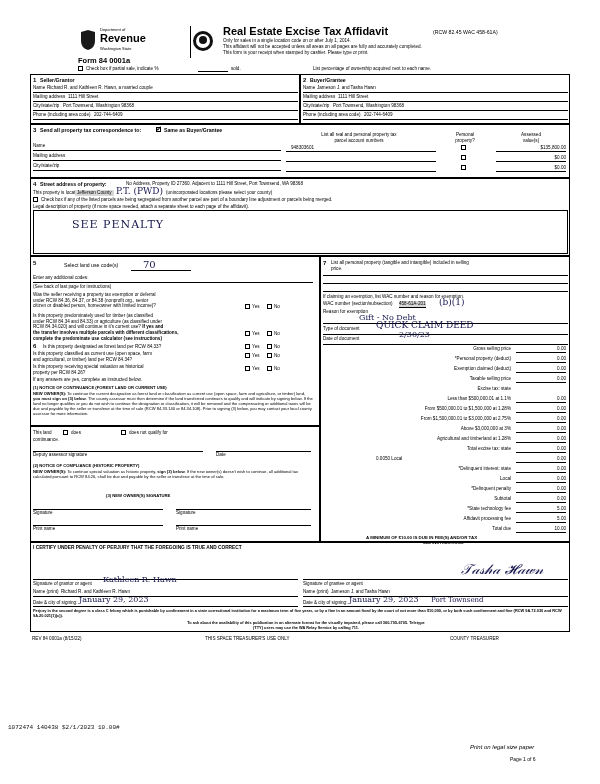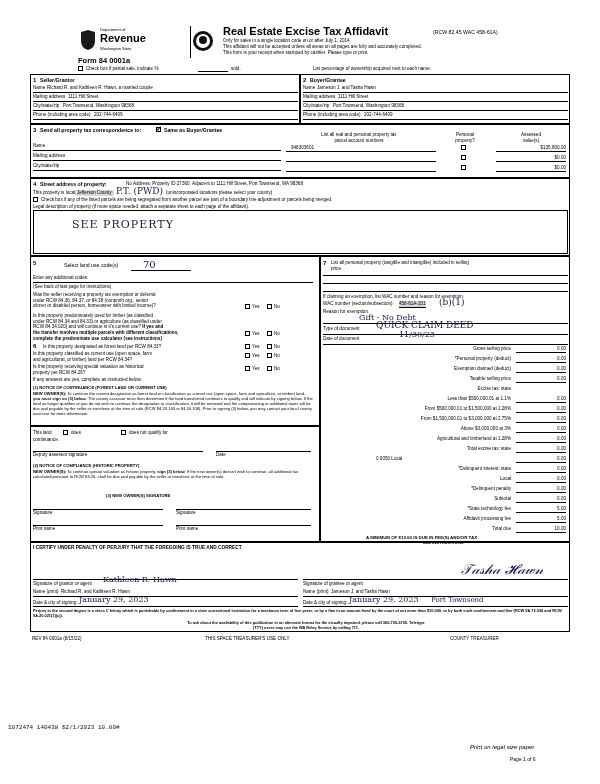--- a/index.html
+++ b/index.html
@@ -140,21 +140,21 @@
       <div class="lbl" style="left:2px;top:11px;">This property is located in</div>
       <div class="lbl" style="left:44px;top:11px;background:#d8d8d8;padding:0 2px;">Jefferson County</div>
       <div class="hw" style="left:85px;top:7px;font-size:9px;">P.T. (PWD)</div>
       <div class="lbl" style="left:135px;top:11px;">(unincorporated locations please select your county)</div>
 
       <div class="chk" style="left:2px;top:18px;"></div>
       <div class="lbl" style="left:10px;top:18px;">Check box if any of the listed parcels are being segregated from another parcel are part of a boundary line adjustment or parcels being merged.</div>
       <div class="lbl" style="left:2px;top:25px;">Legal description of property (if more space needed, attach a separate sheet to each page of the affidavit).</div>
 
       <div class="bx b" style="left:2px;top:31px;width:535px;height:44px;">
-        <div class="hw" style="left:38px;top:7px;font-size:11px;letter-spacing:1px;">SEE PROPERTY</div>
+        <div class="hw" style="left:38px;top:7px;font-size:11px;letter-spacing:1px;">SEE PENALTY</div>
       </div>
     </div>
 
     <div class="bx b" style="left:0;top:234px;width:290px;height:170px;">
       <div class="lbl bold" style="left:2px;top:3px;font-size:6px;">5</div>
       <div class="lbl" style="left:33px;top:5px;font-size:5.2px;">Select land use code(s)</div>
       <div class="hline" style="left:100px;top:13px;width:60px;"></div>
       <div class="hw" style="left:112px;top:2px;font-size:10px;">70</div>
 
       <div class="lbl" style="left:2px;top:18px;">Enter any additional codes:</div>
@@ -238,21 +238,21 @@
       <div class="lbl u" style="left:78px;top:44px;background:#d7d7d7;">458-61A-201</div>
       <div class="hw" style="left:118px;top:40px;font-size:9px;">(b)(1)</div>
       <div class="lbl" style="left:2px;top:52px;">Reason for exemption</div>
       <div class="hw" style="left:38px;top:56px;font-size:8px;">Gift - No Debt</div>
       <div class="hline" style="left:2px;top:66px;width:245px;"></div>
 
       <div class="lbl" style="left:2px;top:69px;">Type of document</div>
       <div class="hw" style="left:55px;top:63px;font-size:9px;">QUICK CLAIM DEED</div>
       <div class="hline" style="left:2px;top:77px;width:245px;"></div>
       <div class="lbl" style="left:2px;top:79px;">Date of document</div>
-      <div class="hw" style="left:78px;top:73px;font-size:8px;">11/30/23</div>
+      <div class="hw" style="left:78px;top:73px;font-size:8px;">2/30/23</div>
       <div class="hline" style="left:2px;top:87px;width:245px;"></div>
 
       <div>
         <div class="lbl right" style="left:0;top:89px;width:190px;">Gross selling price</div>
         <div class="lbl right" style="left:195px;top:89px;width:50px;">0.00</div>
         <div class="hline" style="left:195px;top:95px;width:50px;"></div>
 
         <div class="lbl right" style="left:0;top:99px;width:190px;">*Personal property (deduct)</div>
         <div class="lbl right" style="left:195px;top:99px;width:50px;">0.00</div>
         <div class="hline" style="left:195px;top:105px;width:50px;"></div>

